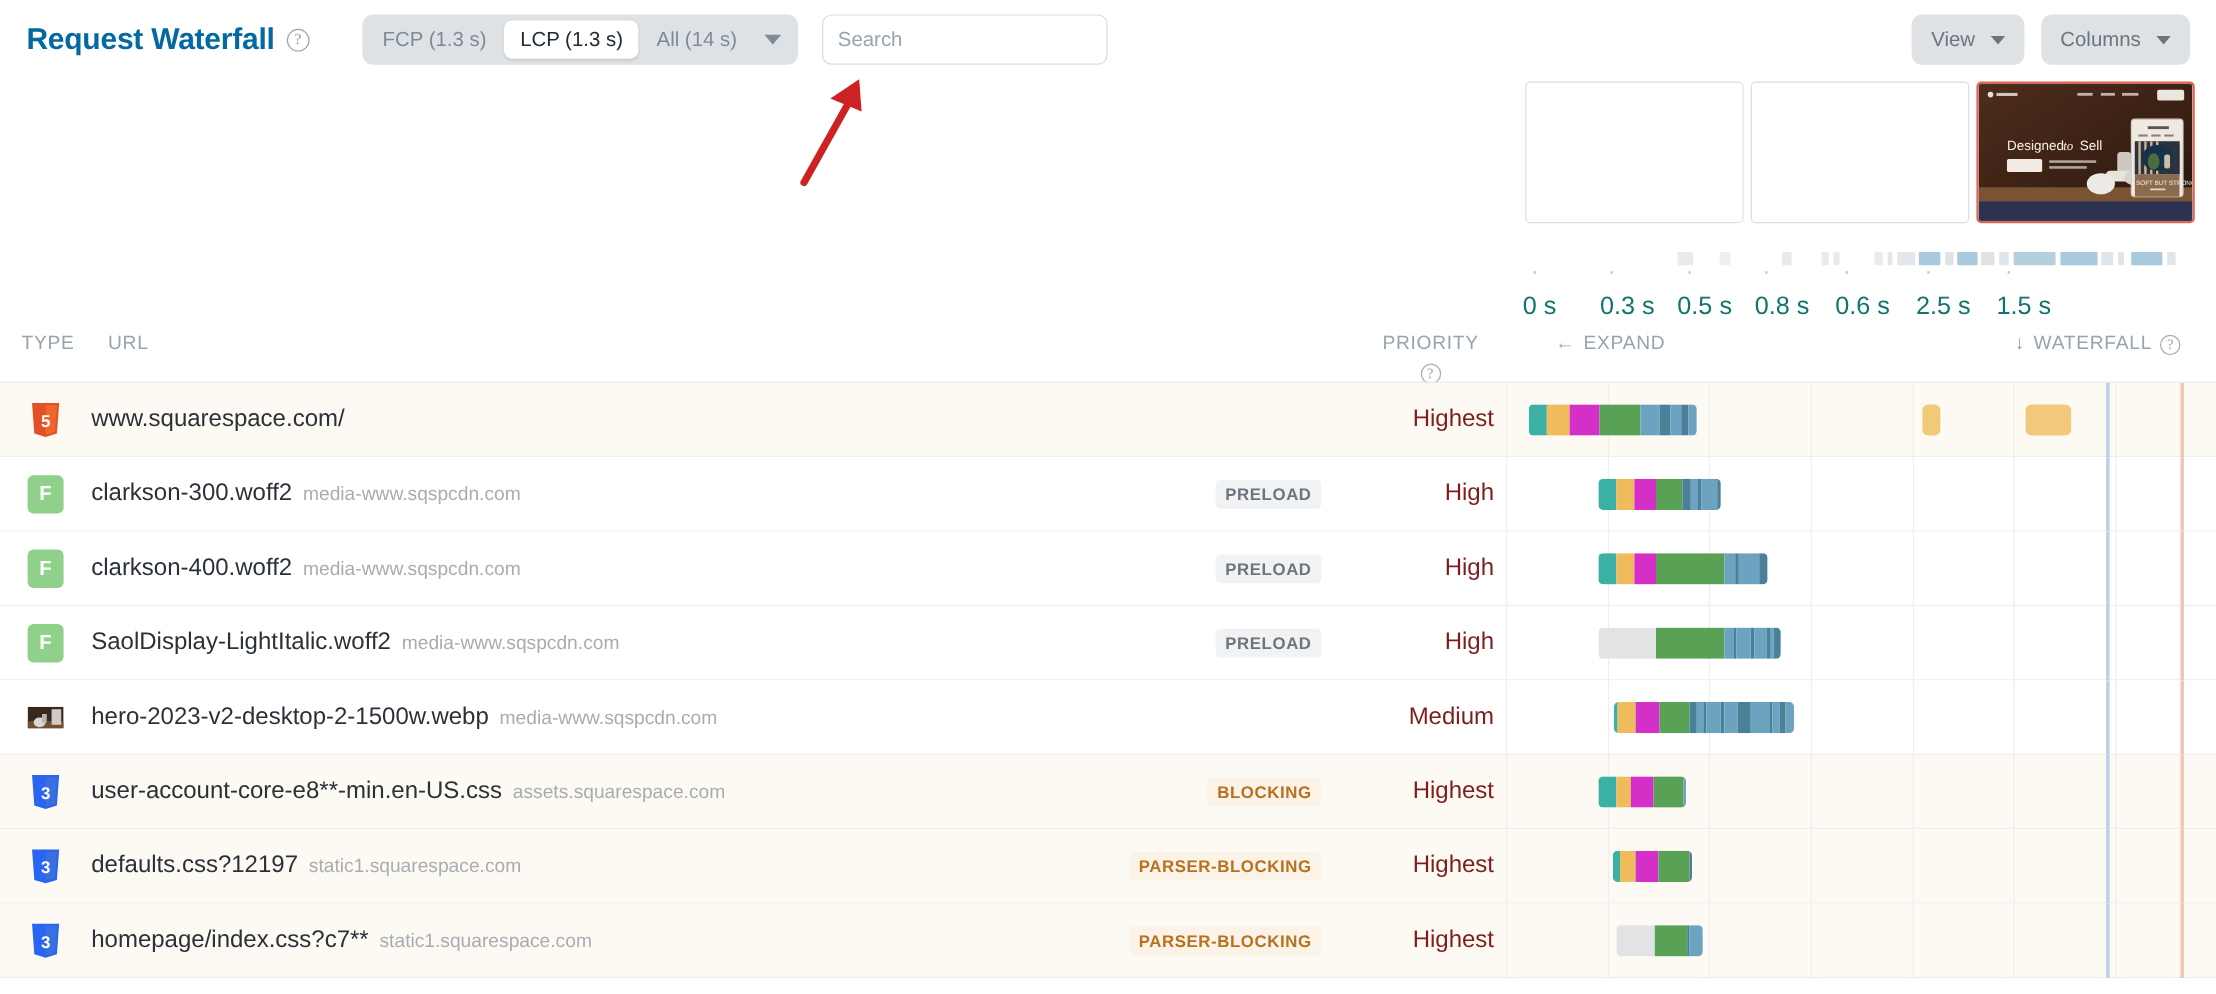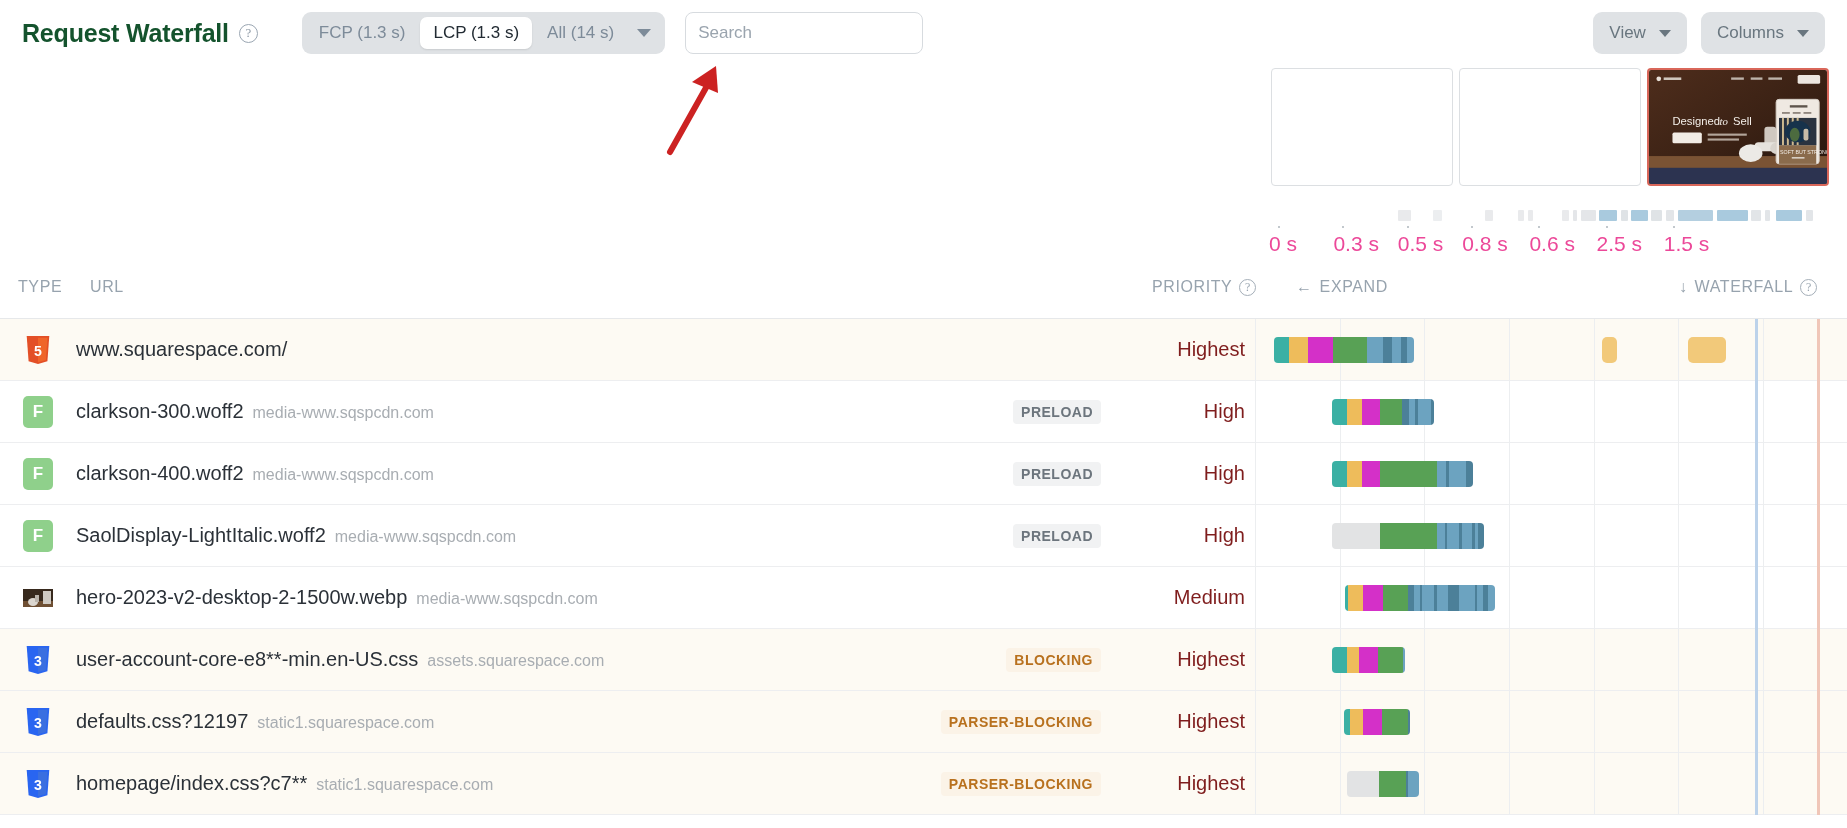--- a/index.html
+++ b/index.html
@@ -13,21 +13,21 @@
   }
   .page { position: relative; width: 1847px; height: 828px; background:#fff; }
 
   
   .toolbar {
     position: absolute; top: 0; left: 0; width: 1847px; height: 66px;
     display: flex; align-items: center; padding: 0 22px;
   }
   .title-wrap { display: flex; align-items: center; gap: 10px; margin-right: 22px; }
   .title {
-    font-size: 25px; font-weight: bold; color: #14532d; letter-spacing: -0.2px;
+    font-size: 25px; font-weight: bold; color: #0369a1; letter-spacing: -0.2px;
     white-space: nowrap;
   }
   .help-icon {
     width: 19px; height: 19px; border-radius: 50%;
     border: 1.6px solid #9aa6b2; color: #8b97a4;
     font-size: 13px; line-height: 16px; text-align: center;
     font-family: "Liberation Serif", serif; flex: 0 0 auto;
   }
   .seg-group {
     display: inline-flex; align-items: center;
@@ -80,21 +80,21 @@
   .thumb.lcp { border: 2px solid #d9675a; }
   .shot { position: absolute; inset: 0; }
 
   .axis-wrap { position: absolute; top: 210px; right: 18px; width: 560px; }
   .minibars { position: relative; height: 14px; }
   .minibar { position: absolute; top: 0; height: 11px; border-radius: 1px; }
   .ticks-row { position: relative; height: 8px; }
   .tickdot { position: absolute; top: 2px; width: 2px; height: 2px; background: #c2c8cd; }
   .axis-labels { position: relative; height: 30px; }
   .axis-label {
-    position: absolute; top: 0; font-size: 21px; color: #ec4899;
+    position: absolute; top: 12px; font-size: 21px; color: #0f766e;
     white-space: nowrap;
   }
 
   
   .colhead {
     position: absolute; top: 278px; left: 0; width: 1847px; height: 40px;
     font-size: 16px; letter-spacing: 0.6px; color: #97a3ae;
   }
   .ch { position: absolute; top: 0; display: flex; align-items: center; gap: 7px; }
   .ch-help {
@@ -290,21 +290,21 @@
       </div>
   </div>
 
   <div class="colhead">
     <div class="ch" style="left:18px;">
       <span>TYPE</span>
     </div>
     <div class="ch" style="left:90px;">
       <span>URL</span>
     </div>
-    <div class="ch" style="left:1152px;">
+    <div class="ch" style="left:1152px;flex-direction:column;">
       <span>PRIORITY</span>
       <span class="ch-help">?</span>
     </div>
     <div class="ch" style="left:1296px;">
       <span>←</span>
       <span>EXPAND</span>
     </div>
     <div class="ch" style="left:1679px;">
       <span>↓</span>
       <span>WATERFALL</span>

